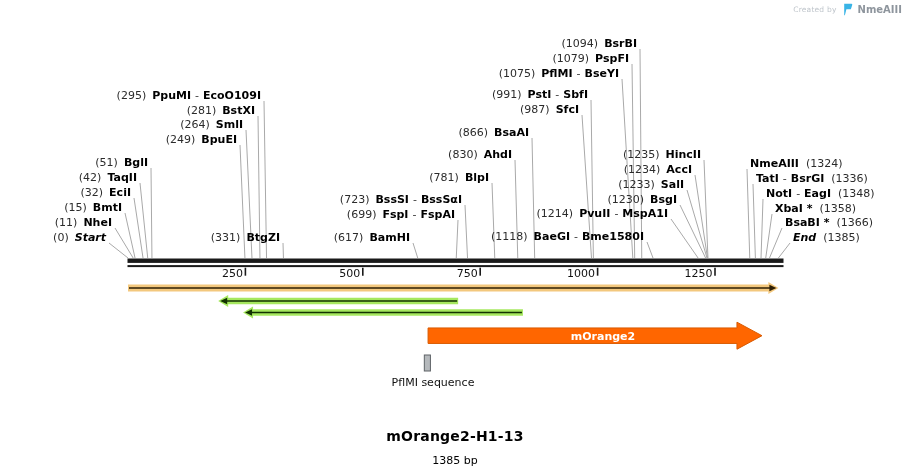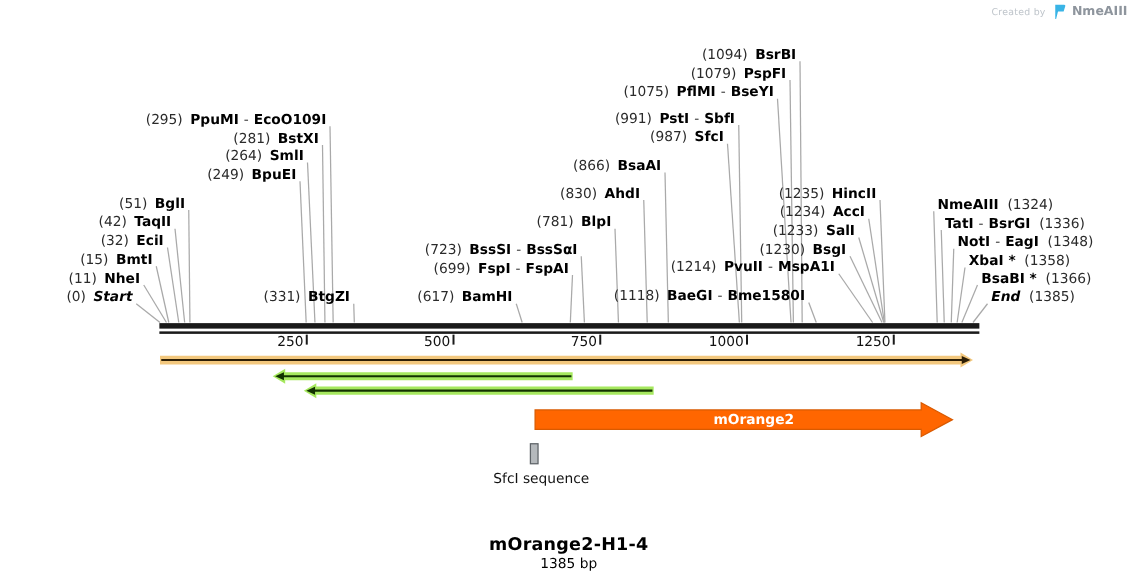--- a/index.html
+++ b/index.html
@@ -27,21 +27,21 @@
   }
   #kozak-label{
     top:376px;left:425px;transform:translateX(-50%);
     color:#111;font-size:11px;
   }
   .titleblock{
     position:absolute;left:455px;top:428px;transform:translateX(-50%);
     text-align:center;color:#000;
   }
   .titleblock .t1{font-size:14px;font-weight:700;letter-spacing:.2px;}
-  .titleblock .t2{font-size:11px;margin-top:0;}
+  .titleblock .t2{font-size:11px;margin-top:10px;}
 </style>
 </head>
 <body>
 
 <div id="stage">
 
   <div class="credit">
     <span class="pfx">Created by</span>
     <span style="display:inline-flex;">
       <svg width="11" height="13" viewBox="0 0 11 13" aria-hidden="true">
@@ -142,20 +142,20 @@
       <text x="701" y="158" class="site" text-anchor="end"><tspan class="pos">(1235)</tspan><tspan class="nm" dx="6">HincII</tspan></text>
       <text x="750" y="167" class="site" text-anchor="start"><tspan class="nm">NmeAIII</tspan><tspan class="pos" dx="7">(1324)</tspan></text>
       <text x="756" y="182" class="site" text-anchor="start"><tspan class="nm">TatI</tspan><tspan class="sep" dx="4">-</tspan><tspan class="nm" dx="4">BsrGI</tspan><tspan class="pos" dx="7">(1336)</tspan></text>
       <text x="766" y="197" class="site" text-anchor="start"><tspan class="nm">NotI</tspan><tspan class="sep" dx="4">-</tspan><tspan class="nm" dx="4">EagI</tspan><tspan class="pos" dx="7">(1348)</tspan></text>
       <text x="775" y="212" class="site" text-anchor="start"><tspan class="nm">XbaI *</tspan><tspan class="pos" dx="7">(1358)</tspan></text>
       <text x="785" y="226" class="site" text-anchor="start"><tspan class="nm">BsaBI *</tspan><tspan class="pos" dx="7">(1366)</tspan></text>
       <text x="793" y="241" class="site" text-anchor="start"><tspan class="nm it">End</tspan><tspan class="pos" dx="7">(1385)</tspan></text>
     </svg>
 
   <div id="morange-label" class="overlay-label">mOrange2</div>
-  <div id="kozak-label" class="overlay-label">SfcI sequence</div>
+  <div id="kozak-label" class="overlay-label">PflMI sequence</div>
 
   <div class="titleblock">
-    <div class="t1">mOrange2-H1-4</div>
+    <div class="t1">mOrange2-H1-13</div>
     <div class="t2">1385 bp</div>
   </div>
 
 </div>
 
 </body></html>

